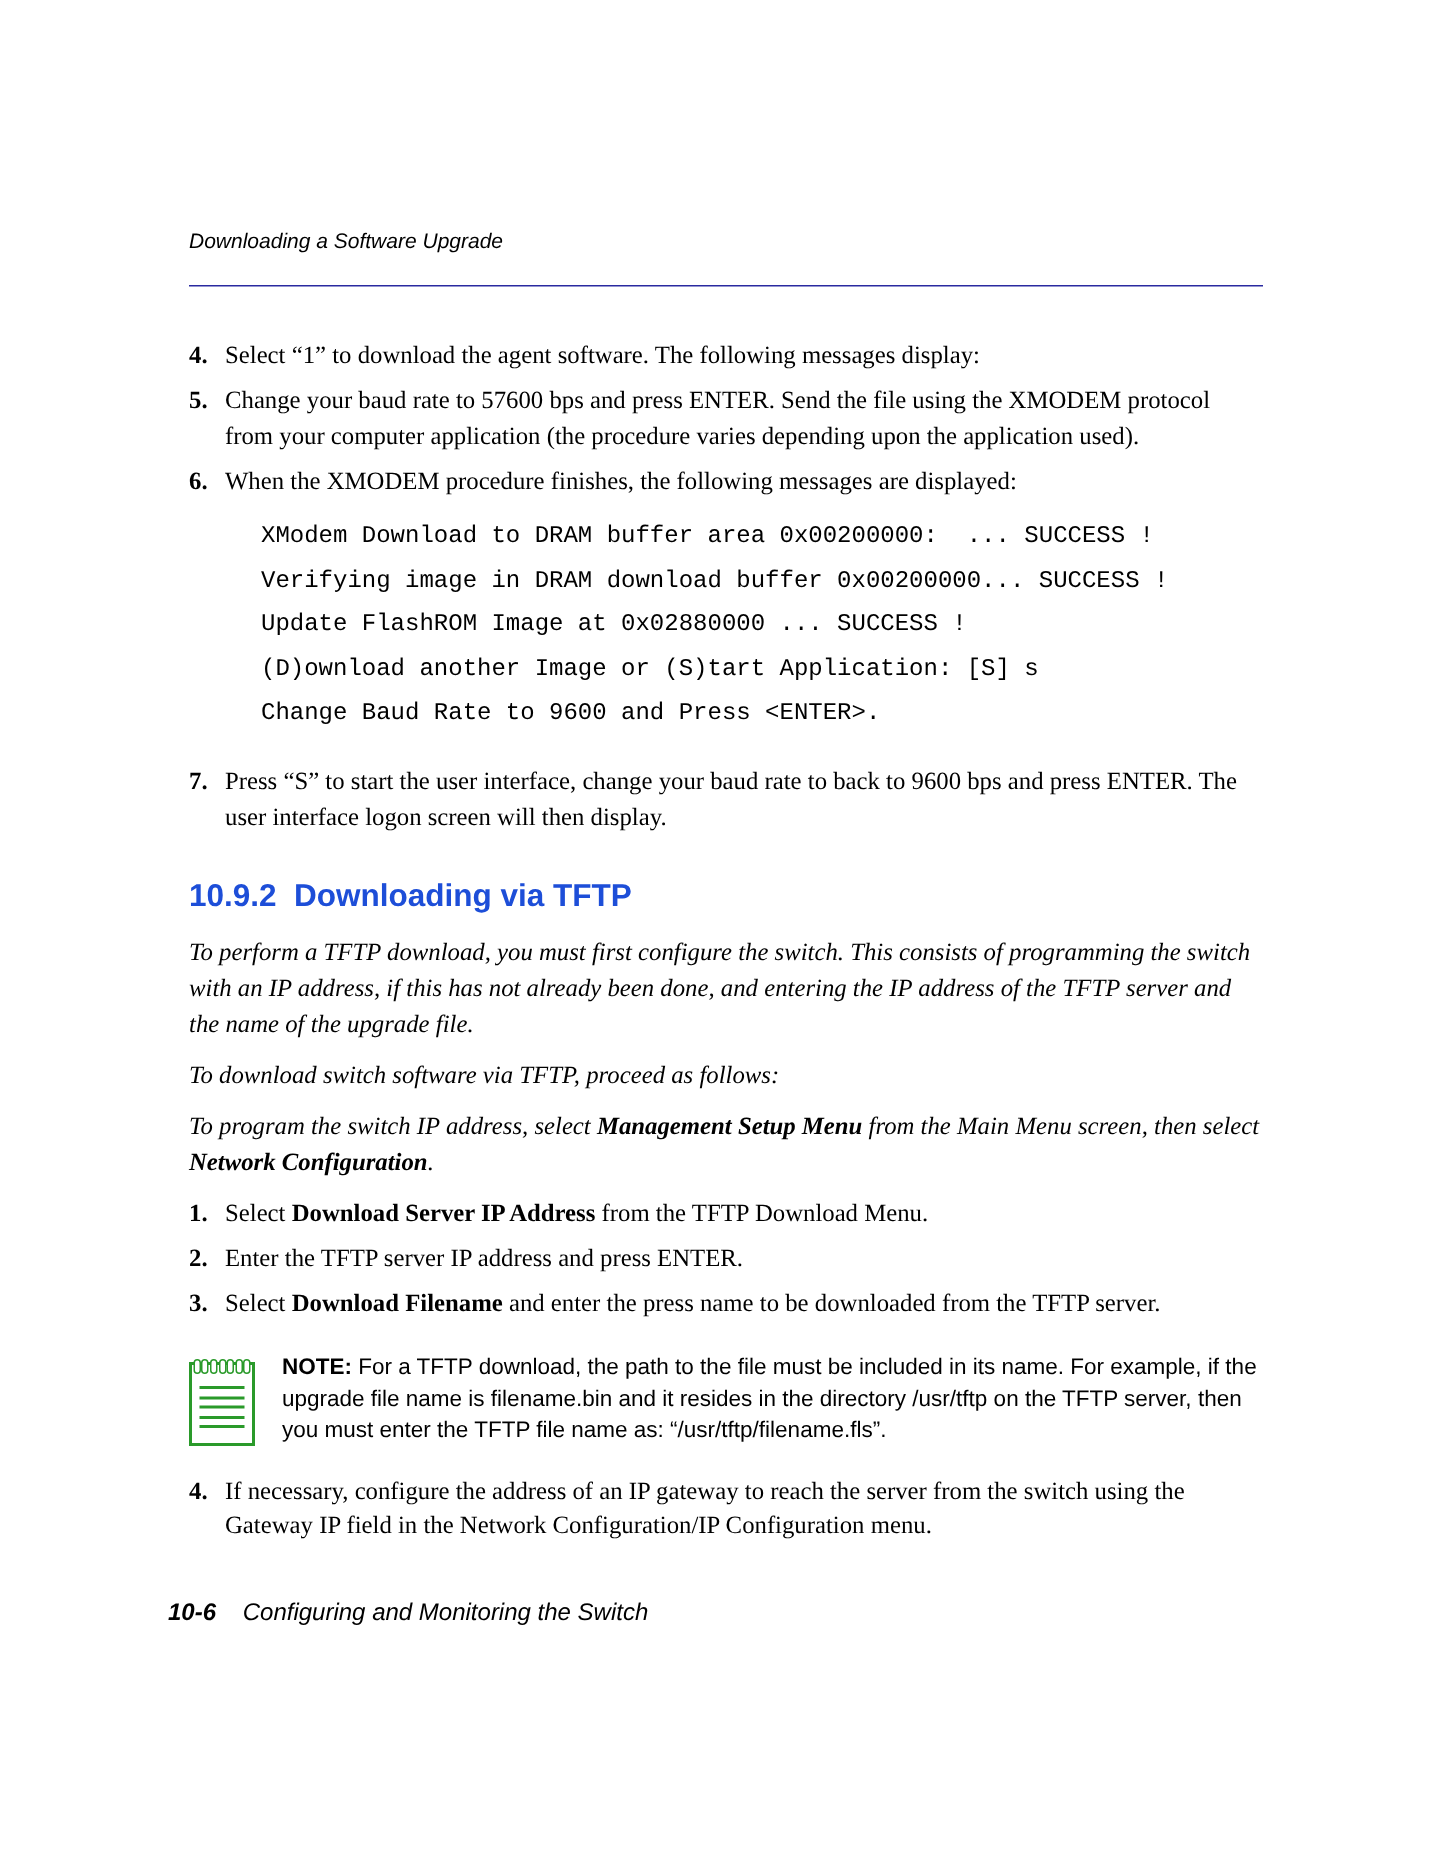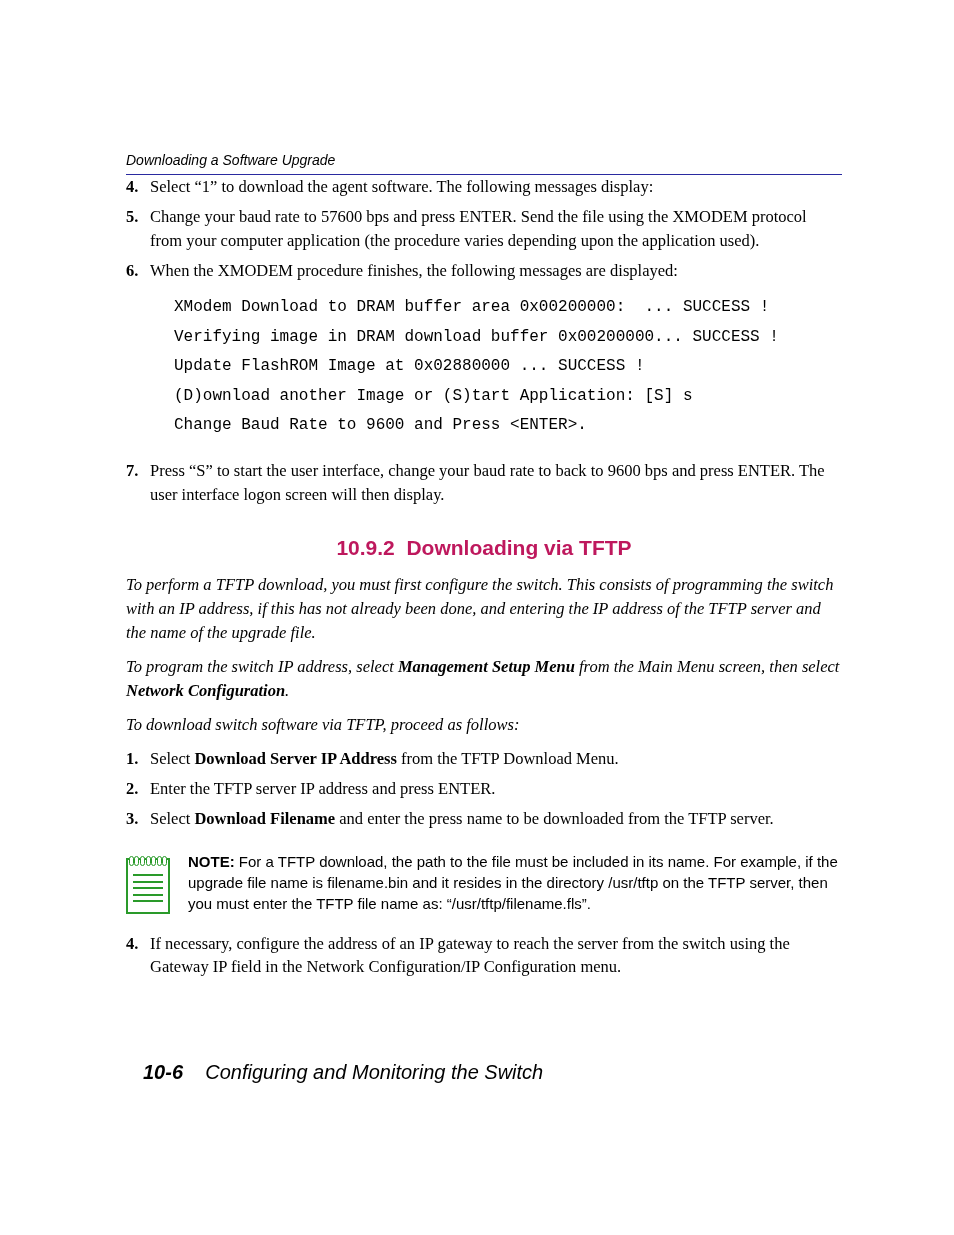--- a/index.html
+++ b/index.html
@@ -16,30 +16,30 @@
     height: 1235px;
     box-sizing: border-box;
     padding: 150px 112px 0 126px;
     position: relative;
   }
   .running-head {
     font-style: italic;
     font-family: Arial, Helvetica, sans-serif;
     font-size: 14px;
     color: #000;
-    padding-bottom: 4px;
+    padding-bottom: 20px;
     border-bottom: 1.2px solid #2a2aa0;
+    margin-bottom: 34px;
   }
   .h2 {
     font-family: Arial, Helvetica, sans-serif;
     font-weight: bold;
     font-size: 21px;
-    color: #be185d;
+    color: #1d4ed8;
     margin: 26px 0 8px 0;
-    text-align: center;
   }
   ol.steps {
     list-style: none;
     margin: 0;
     padding: 0;
   }
   ol.steps > li {
     display: flex;
     align-items: flex-start;
     margin: 0 0 6px 0;
@@ -101,25 +101,25 @@
     display: flex;
     flex-direction: column;
     justify-content: space-evenly;
   }
   .note-icon .lines span {
     height: 2px;
     background: #2a9a2a;
   }
   .footer {
     position: absolute;
-    left: 143px;
+    left: 112px;
     bottom: 148px;
     font-family: Arial, Helvetica, sans-serif;
     font-style: italic;
-    font-size: 20px;
+    font-size: 16px;
   }
   .footer .pn { font-weight: bold; font-style: italic; }
   b { font-weight: bold; }
 </style>
 </head>
 <body>
 
 <div class="page">
 
   <div class="running-head">Downloading a Software Upgrade</div>
@@ -155,25 +155,25 @@
       </div>
     </li>
   </ol>
 
   <div class="h2">
     <span>10.9.2</span>&nbsp;&nbsp;<span>Downloading via TFTP</span>
   </div>
 
   <div class="para">To perform a TFTP download, you must first configure the switch. This consists of programming the switch with an IP address, if this has not already been done, and entering the IP address of the TFTP server and the name of the upgrade file.</div>
 
+  <div class="para">To download switch software via TFTP, proceed as follows:</div>
+
   <div class="para">
     <span>To program the switch IP address, select </span><b>Management Setup Menu</b><span> from the Main Menu screen, then select </span><b>Network Configuration</b><span>.</span>
   </div>
-
-  <div class="para">To download switch software via TFTP, proceed as follows:</div>
 
   <ol class="steps">
     <li>
       <span class="num">1.</span>
       <div class="body">
         <span>Select </span><b>Download Server IP Address</b><span> from the TFTP Download Menu.</span>
       </div>
     </li>
     <li>
       <span class="num">2.</span>

